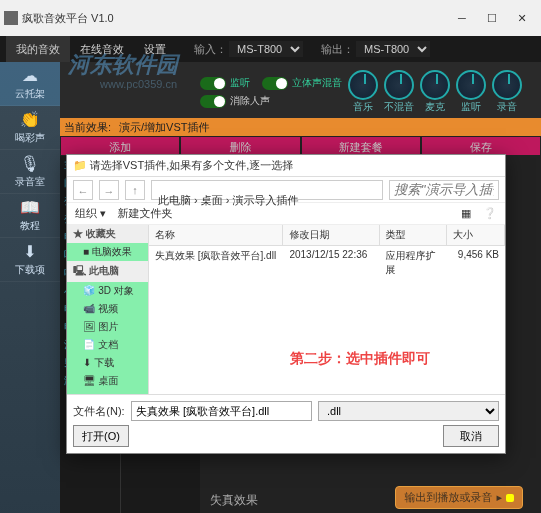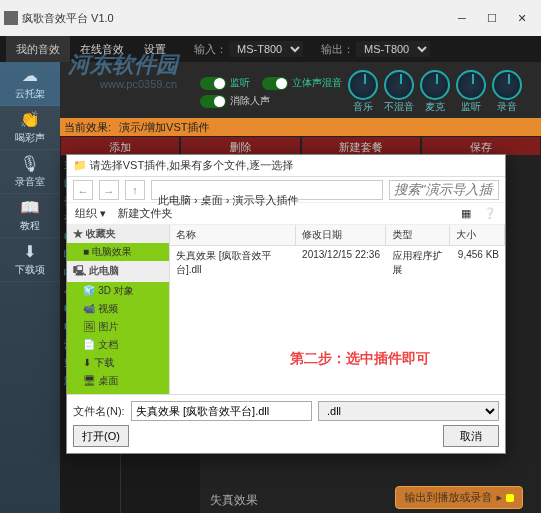--- a/index.html
+++ b/index.html
@@ -26,21 +26,21 @@
 .toggle{display:flex;align-items:center;gap:4px}
 .sw{width:26px;height:13px;border-radius:7px;background:#1a6b1a;position:relative}
 .sw::after{content:"";position:absolute;width:11px;height:11px;background:#fff;border-radius:50%;top:1px;right:1px}
 .tlabel{color:#3c9}
 .knob{display:flex;flex-direction:column;align-items:center;font-size:10px;color:#6bb}
 .knob .k{width:30px;height:30px;border:2px solid #2aa;border-radius:50%;background:radial-gradient(#234,#123);position:relative}
 .knob .k::after{content:"";position:absolute;width:2px;height:10px;background:#2aa;left:14px;top:2px}
 .panel{position:absolute;top:56px;left:0;right:0;bottom:0}
 .curfx{height:18px;background:#e88b2e;color:#222;font-size:11px;padding:0 4px;line-height:18px;display:flex;gap:8px}
 .btnrow{height:20px;display:flex;font-size:11px}
-.btnrow .b{flex:1;background:#7f1d1d;color:#ccc;text-align:center;line-height:20px;border:1px solid #222;cursor:pointer}
+.btnrow .b{flex:1;background:#be185d;color:#ccc;text-align:center;line-height:20px;border:1px solid #222;cursor:pointer}
 .cols{display:flex;height:calc(100% - 38px)}
 .col1{width:60px;background:#1a1a1a;overflow:hidden}
 .col1 .li{height:18px;font-size:10px;color:#4bd;padding-left:4px;line-height:18px;cursor:pointer}
 .col2{width:80px;background:#1a1a1a;border-left:1px solid #333}
 .col2 .li{height:18px;font-size:10px;color:#ccc;padding-left:4px;line-height:18px;cursor:pointer}
 .col3{flex:1;background:#222;position:relative}
 .menu{position:absolute;top:0;left:0;background:#2a2a2a;border:1px solid #444;font-size:11px;min-width:130px}
 .menu .mi{padding:4px 10px;color:#ccc;cursor:pointer}
 .menu .mi.hl{background:#333;border:2px solid #e33;color:#fff}
 .redtxt{position:absolute;color:#e44;font-size:14px;font-weight:bold;pointer-events:none}
@@ -52,21 +52,21 @@
 
 .filedlg{position:absolute;top:154px;left:66px;width:440px;height:300px;background:#fff;border:1px solid #888;box-shadow:0 4px 20px rgba(0,0,0,.5);font-size:11px;display:flex;flex-direction:column}
 .fdtitle{height:22px;background:#fff;border-bottom:1px solid #ddd;display:flex;align-items:center;padding:0 6px;color:#333}
 .fdbread{height:26px;display:flex;align-items:center;padding:0 6px;gap:6px;border-bottom:1px solid #eee}
 .fdbread .arrow{width:20px;height:20px;border:1px solid #ccc;text-align:center;line-height:18px;color:#888;cursor:pointer}
 .fdbread .path{flex:1;border:1px solid #ccc;height:20px;padding:9px 6px;line-height:20px;color:#333}
 .fdbread .srch{width:110px;border:1px solid #ccc;height:20px;padding:0 4px;color:#999;font-style:italic}
 .fdtool{height:22px;padding:0 8px;display:flex;align-items:center;gap:12px;color:#333;border-bottom:1px solid #eee}
 .fdtool span{cursor:pointer}
 .fdbody{flex:1;display:flex;overflow:hidden}
-.fdside{width:103px;border-right:1px solid #ddd;overflow-y:auto;background:#84cc16}
+.fdside{width:82px;border-right:1px solid #ddd;overflow-y:auto;background:#86efac}
 .fdside .si{padding:2px 2px 2px 16px;color:#333;cursor:pointer;white-space:nowrap;font-size:10px}
 .fdside .si.g{padding-left:6px;color:#555;font-weight:bold;background:#eee}
 .fdmain{flex:1;overflow:auto}
 .fdhdr{display:flex;border-bottom:1px solid #ddd;background:#f8f8f8;font-size:10px;color:#333}
 .fdhdr div{padding:3px 6px;border-right:1px solid #ddd}
 .fdrow{display:flex;font-size:10px;color:#333;padding:2px 0}
 .fdrow div{padding:1px 6px}
 .fdfoot{border-top:1px solid #ddd;padding:6px;display:flex;flex-direction:column;gap:4px}
 .fdfr{display:flex;align-items:center;gap:6px}
 .fdfr label{width:52px;text-align:center;color:#333}

